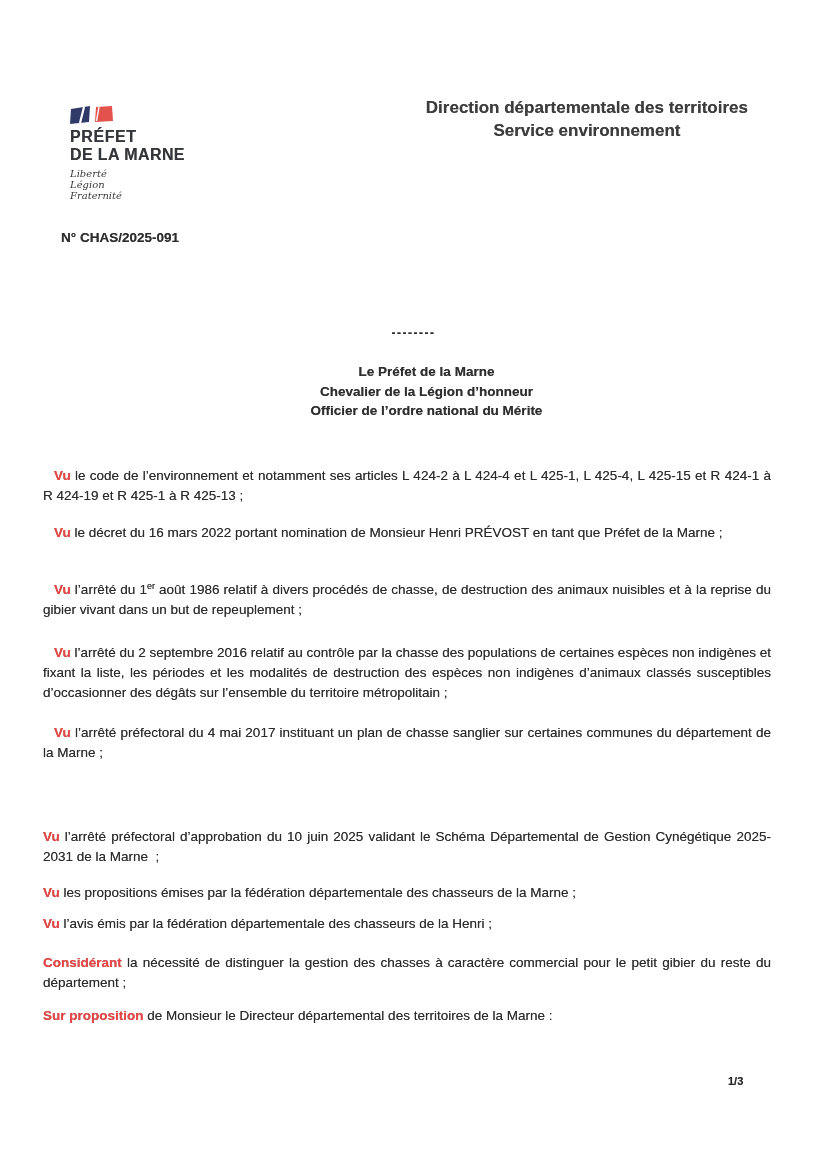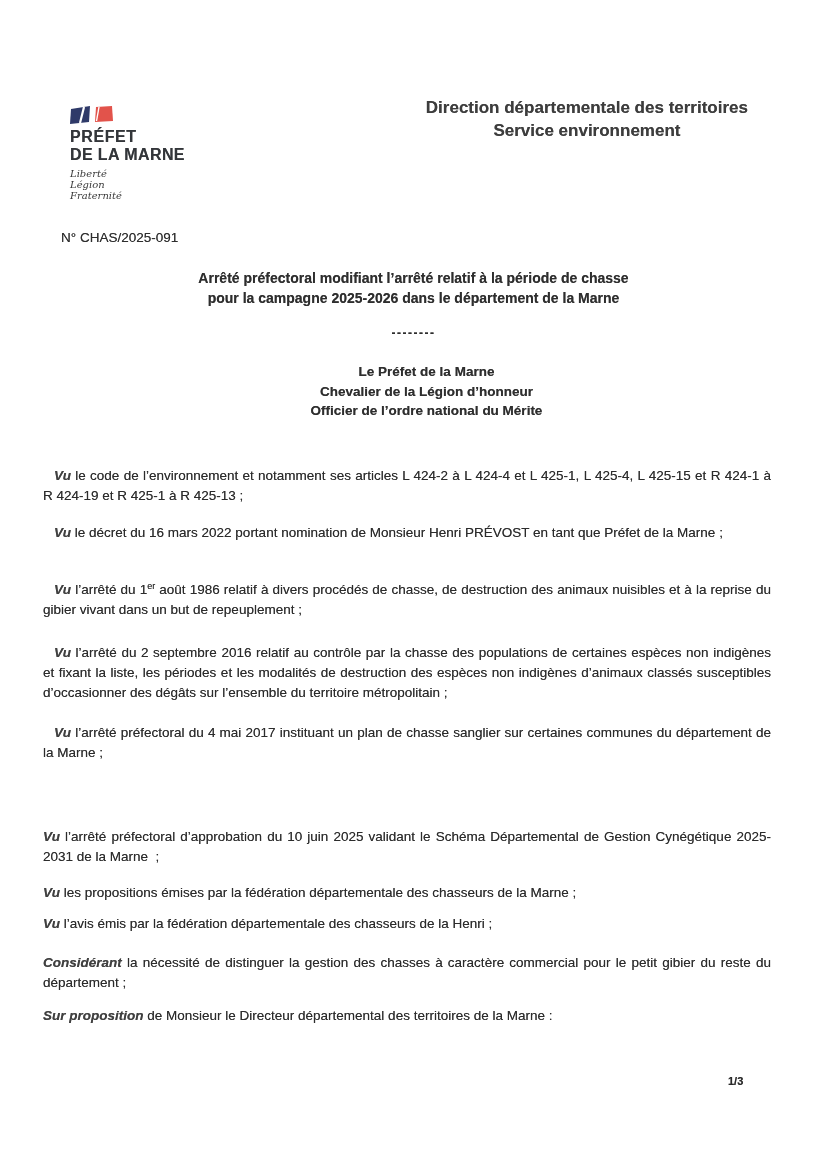--- a/index.html
+++ b/index.html
@@ -33,21 +33,21 @@
   
   .dept-header {
     position: absolute; top: 96px; right: 79px;
     text-align: center; font-weight: bold; font-size: 17px;
     line-height: 23px; color: #3d3d3d;
   }
 
   
   .ref-number {
     position: absolute; left: 61px; top: 230px;
-    font-weight: normal; font-size: 13.5px; color: #2e2e2e;
+    font-weight: bold; font-size: 13.5px; color: #2e2e2e;
   }
 
   
   .doc-title {
     position: absolute; top: 268px; left: 0; width: 100%;
     text-align: center; font-weight: bold; font-size: 14px;
     line-height: 20px; color: #2e2e2e;
   }
   .separator {
     position: absolute; top: 326px; left: 0; width: 100%;
@@ -60,21 +60,21 @@
     position: absolute; top: 362px; left: 0; width: 100%;
     text-align: center; font-weight: bold; font-size: 13.5px;
     line-height: 19.5px; color: #2e2e2e; margin-left: 13px;
   }
 
   
   .para {
     position: absolute; left: 43px; width: 728px; margin: 0;
     text-align: justify; font-size: 13.5px; line-height: 20px; color: #2c2c2c;
   }
-  .para strong { color: #404040; font-style: italic; }
+  .para strong { color: #ef4444; }
   .para sup { font-size: 9px; line-height: 0; }
   .indent { text-indent: 11px; }
   .p0  { top: 466px; }
   .p1  { top: 523px; }
   .p2  { top: 580px; }
   .p3  { top: 643px; }
   .p4  { top: 723px; }
   .p5  { top: 780px; }
   .p6  { top: 827px; }
   .p7  { top: 883px; }
@@ -109,24 +109,20 @@
     </div>
   </div>
 
   <div class="dept-header scan">
     <div>Direction départementale des territoires</div>
     <div>Service environnement</div>
   </div>
 
   <div class="ref-number scan">N° CHAS/2025-091</div>
 
-  <div class="doc-title scan">
-    <div>Arrêté préfectoral modifiant l’arrêté relatif à la période de chasse</div>
-    <div>pour la campagne 2025-2026 dans le département de la Marne</div>
-  </div>
   <div class="separator scan">--------</div>
 
   <div class="authority scan">
     <div>Le Préfet de la Marne</div>
     <div>Chevalier de la Légion d’honneur</div>
     <div>Officier de l’ordre national du Mérite</div>
   </div>
 
   <p class="para scan indent p0"><strong>Vu</strong><span> le code de l’environnement et notamment ses articles L 424-2 à L 424-4 et L 425-1, L 425-4, L 425-15 et R 424-1 à R 424-19 et R 425-1 à R 425-13 ;</span></p>
 

